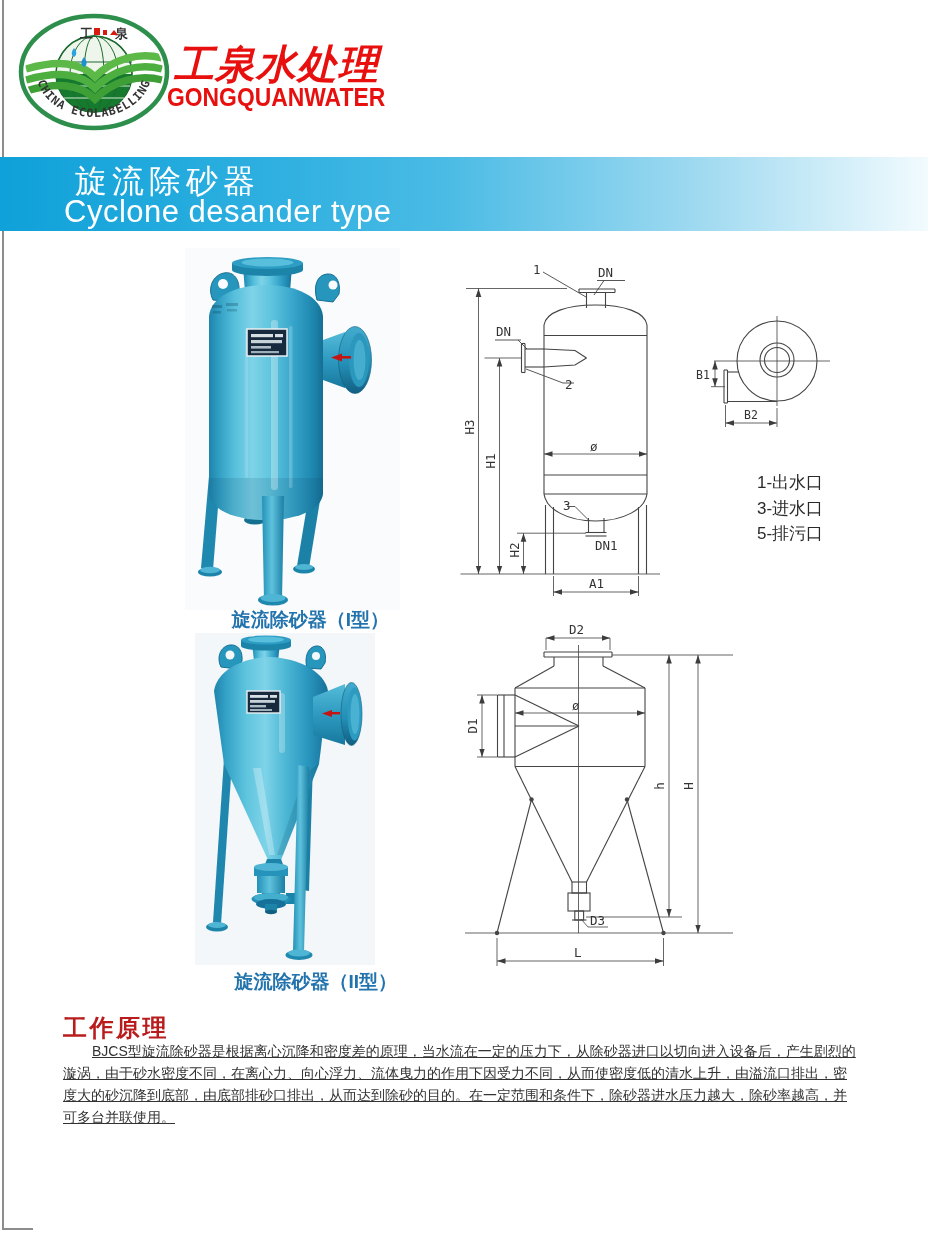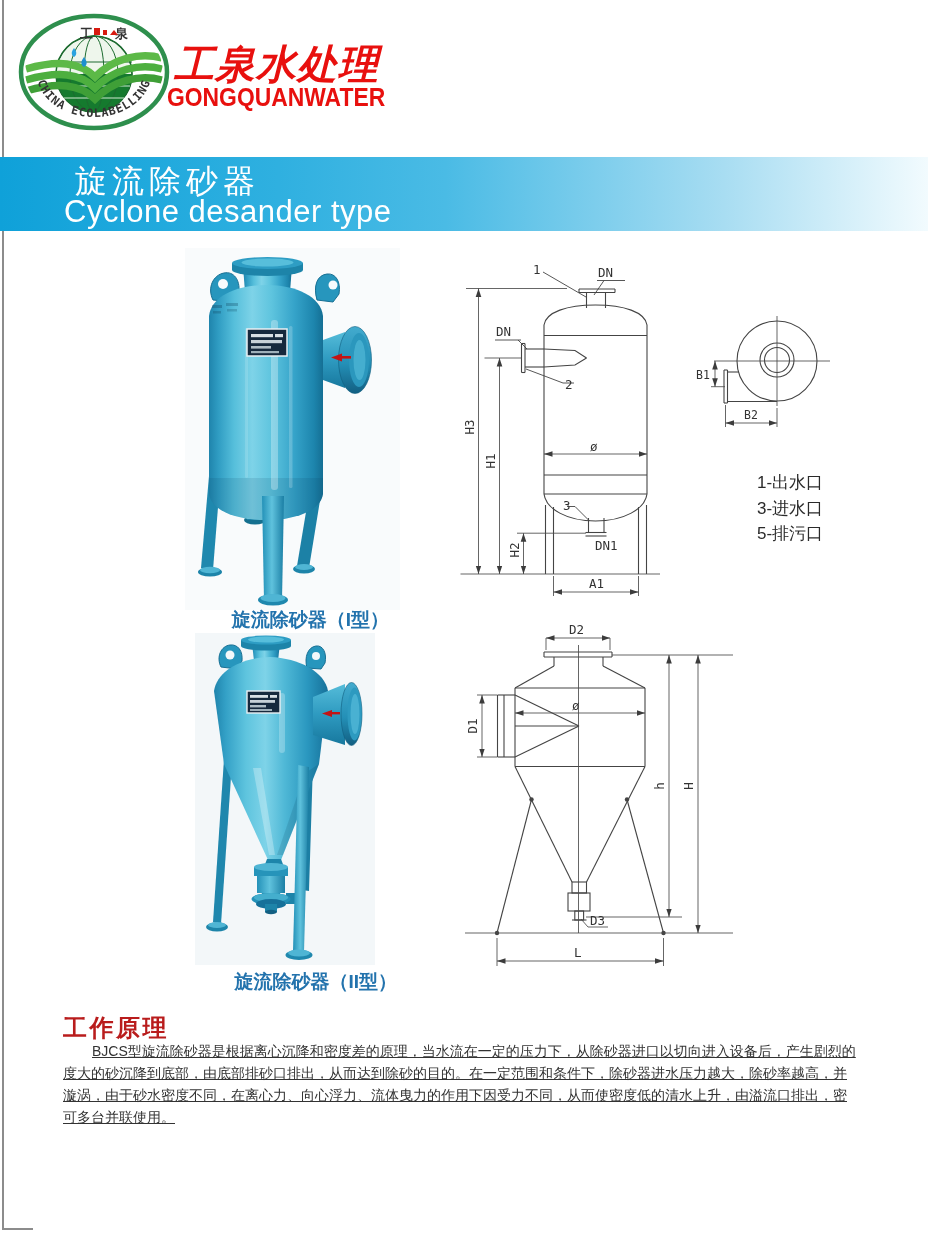--- a/index.html
+++ b/index.html
@@ -455,18 +455,18 @@
       <text x="114" y="336">L</text>
       <text x="17" y="105" transform="rotate(-90 17 105)" text-anchor="middle">D1</text>
       <text x="204" y="165" transform="rotate(-90 204 165)" text-anchor="middle">h</text>
       <text x="233" y="165" transform="rotate(-90 233 165)" text-anchor="middle">H</text>
     </g>
   </svg>
 
   <div class="abs" id="principle-heading">工作原理</div>
   <div class="abs" id="principle-text">
     <div class="pline first">BJCS型旋流除砂器是根据离心沉降和密度差的原理，当水流在一定的压力下，从除砂器进口以切向进入设备后，产生剧烈的</div>
+    <div class="pline">漩涡，由于砂水密度不同，在离心力、向心浮力、流体曳力的作用下因受力不同，从而使密度低的清水上升，由溢流口排出，密</div>
     <div class="pline">度大的砂沉降到底部，由底部排砂口排出，从而达到除砂的目的。在一定范围和条件下，除砂器进水压力越大，除砂率越高，并</div>
-    <div class="pline">漩涡，由于砂水密度不同，在离心力、向心浮力、流体曳力的作用下因受力不同，从而使密度低的清水上升，由溢流口排出，密</div>
     <div class="pline">可多台并联使用。</div>
   </div>
 
 </div>
 
 </body></html>

